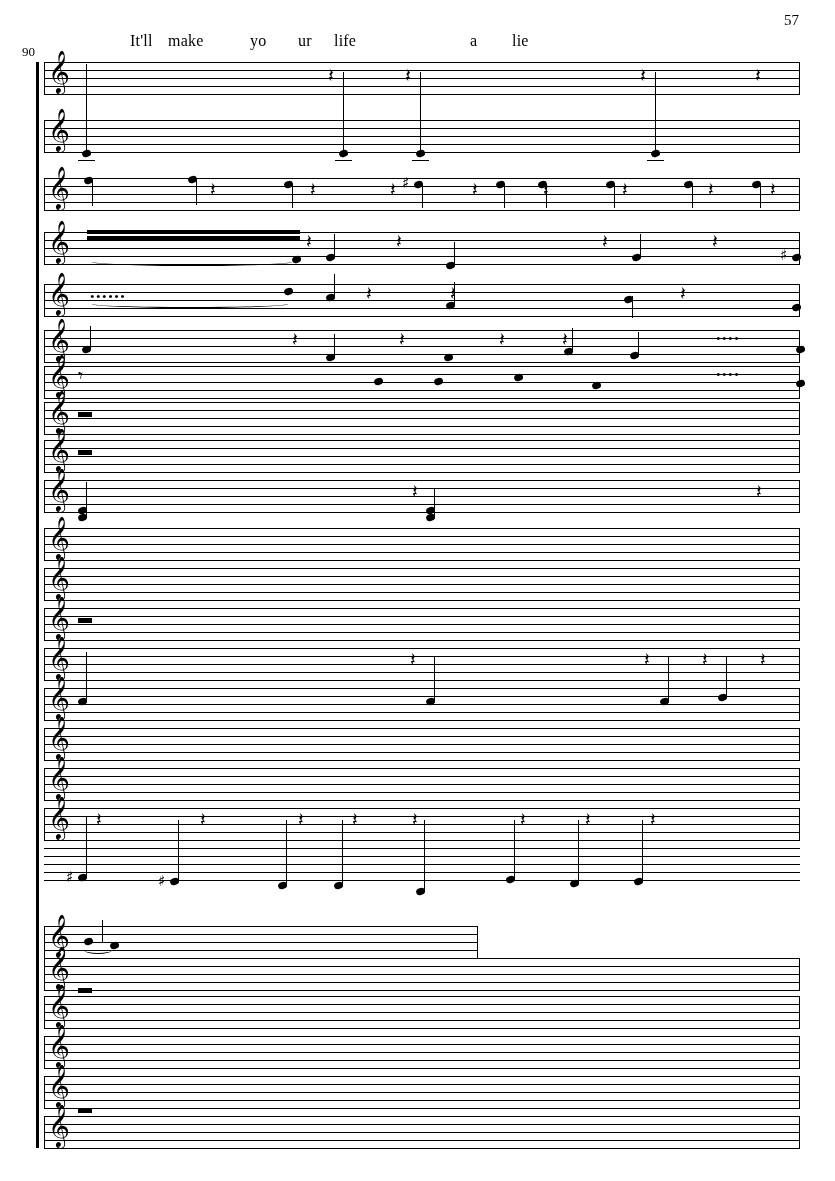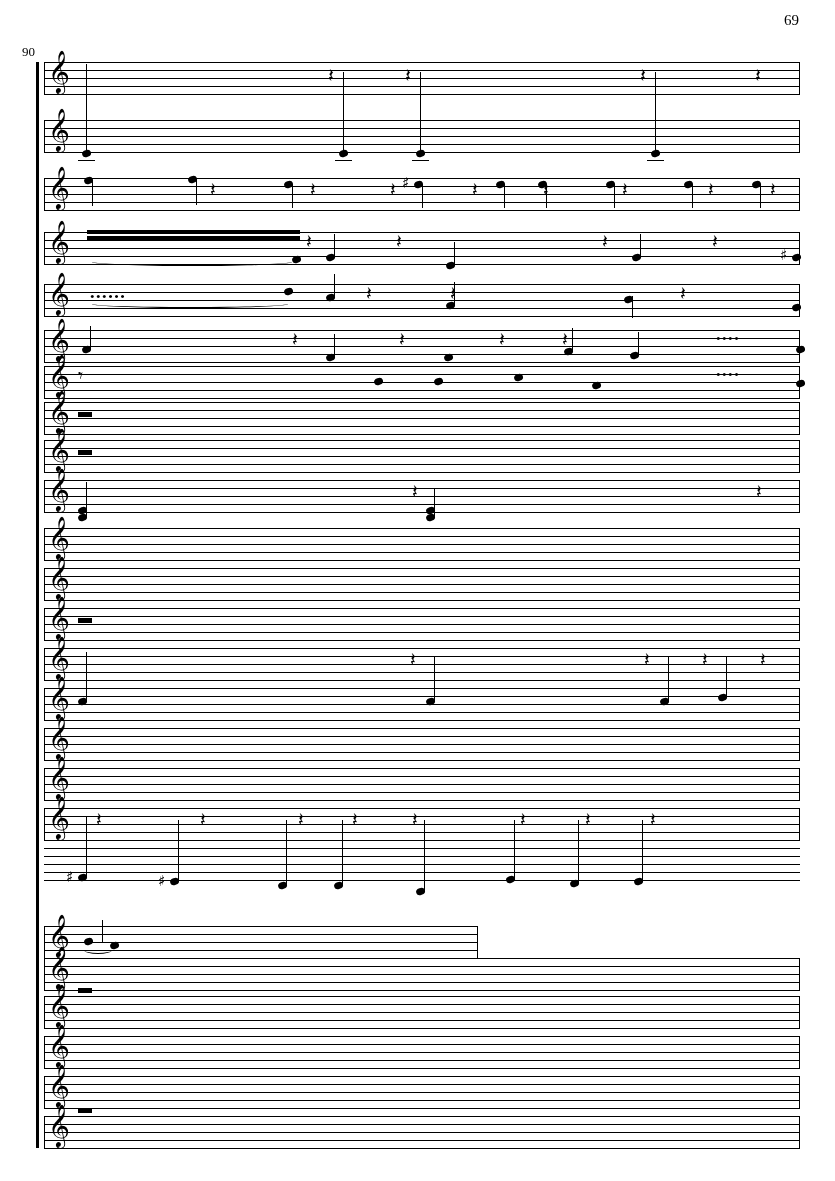--- a/index.html
+++ b/index.html
@@ -136,23 +136,32 @@
     font-size: 13px;
     letter-spacing: 1.5px;
     line-height: 1;
   }
 </style>
 </head>
 <body>
 
 <div id="page">
 
-  <div class="page-number">69</div>
+  <div class="page-number">57</div>
   <div class="measure-number">90</div>
 
+  <div class="lyrics">
+    <span class="lyric-syllable" style="left:0px">It'll</span>
+    <span class="lyric-syllable" style="left:38px">make</span>
+    <span class="lyric-syllable" style="left:120px">yo</span>
+    <span class="lyric-syllable" style="left:168px">ur</span>
+    <span class="lyric-syllable" style="left:204px">life</span>
+    <span class="lyric-syllable" style="left:340px">a</span>
+    <span class="lyric-syllable" style="left:382px">lie</span>
+  </div>
 
   <div class="bracket" style="top:62px;height:1086px;"></div>
 
   <div class="staff" style="top:62px; width:756px;">
     <div class="line l0"></div>
     <div class="line l1"></div>
     <div class="line l2"></div>
     <div class="line l3"></div>
     <div class="line l4"></div>
     <div class="clef" style="left:4px;top:-9px;">𝄞</div>

